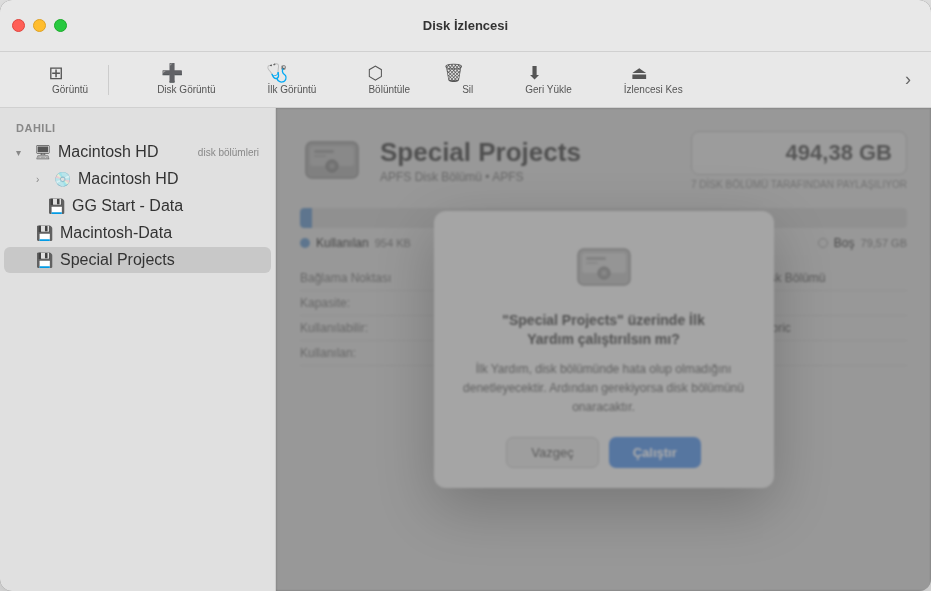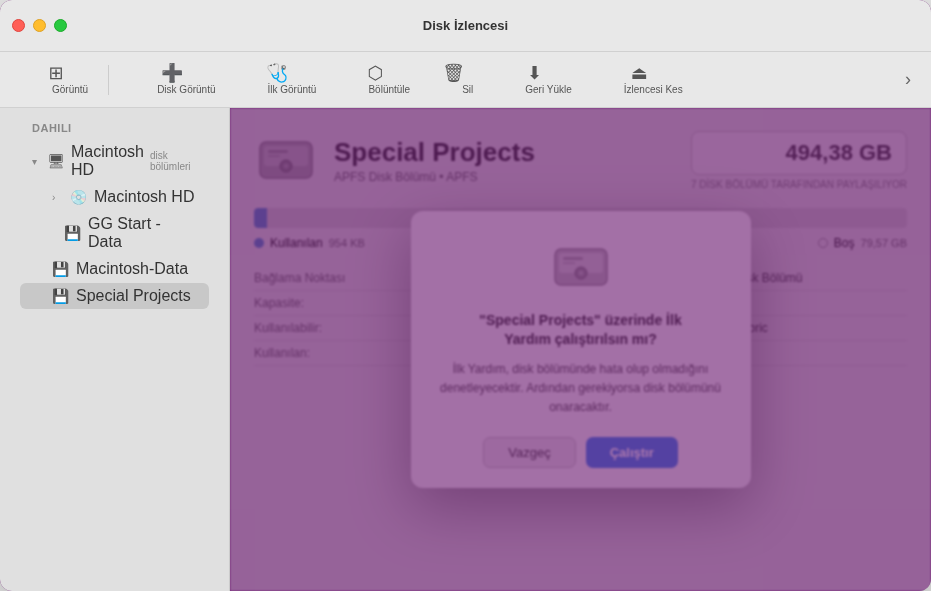--- a/index.html
+++ b/index.html
@@ -10,21 +10,21 @@
       height: 591px;
       overflow: hidden;
       display: flex;
       flex-direction: column;
     }
 
     
     .window {
       width: 931px;
       height: 591px;
-      background: #701a75;
+      background: #737373;
       border-radius: 12px;
       display: flex;
       flex-direction: column;
       box-shadow: 0 10px 40px rgba(0,0,0,0.3);
       overflow: hidden;
       position: relative;
     }
 
     
     .titlebar {
@@ -110,24 +110,24 @@
 
     
     .main-content {
       display: flex;
       flex: 1;
       overflow: hidden;
     }
 
     
     .sidebar {
-      width: 230px;
+      width: 276px;
       background: #e0e0e0;
       border-right: 1px solid #ccc;
-      padding: 8px 16px;
+      padding: 8px 0;
       flex-shrink: 0;
       overflow-y: auto;
     }
     .sidebar-section-label {
       font-size: 11px;
       font-weight: 700;
       color: #888;
       padding: 6px 16px 4px;
       text-transform: uppercase;
       letter-spacing: 0.5px;

